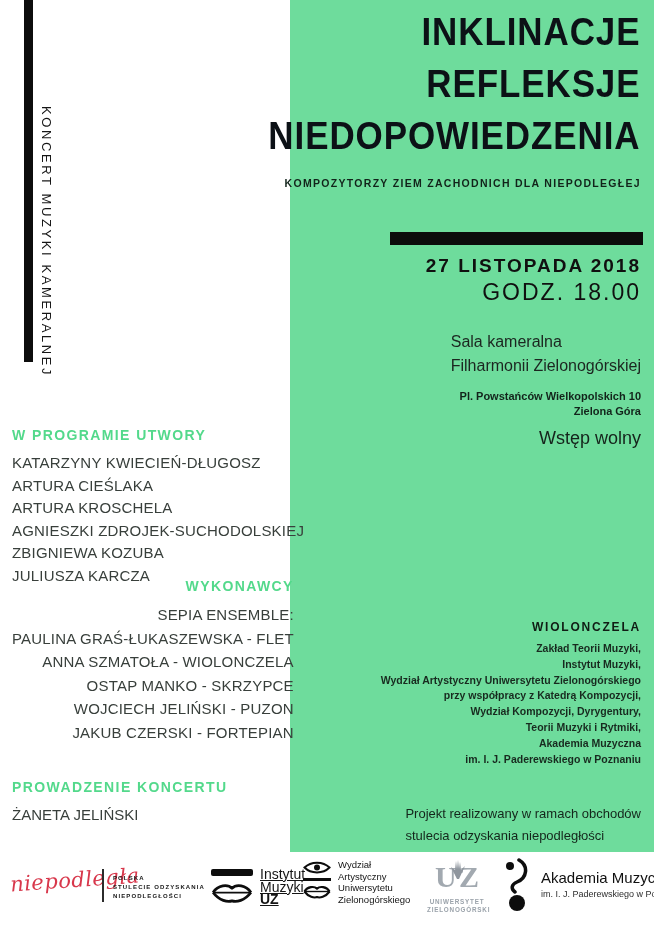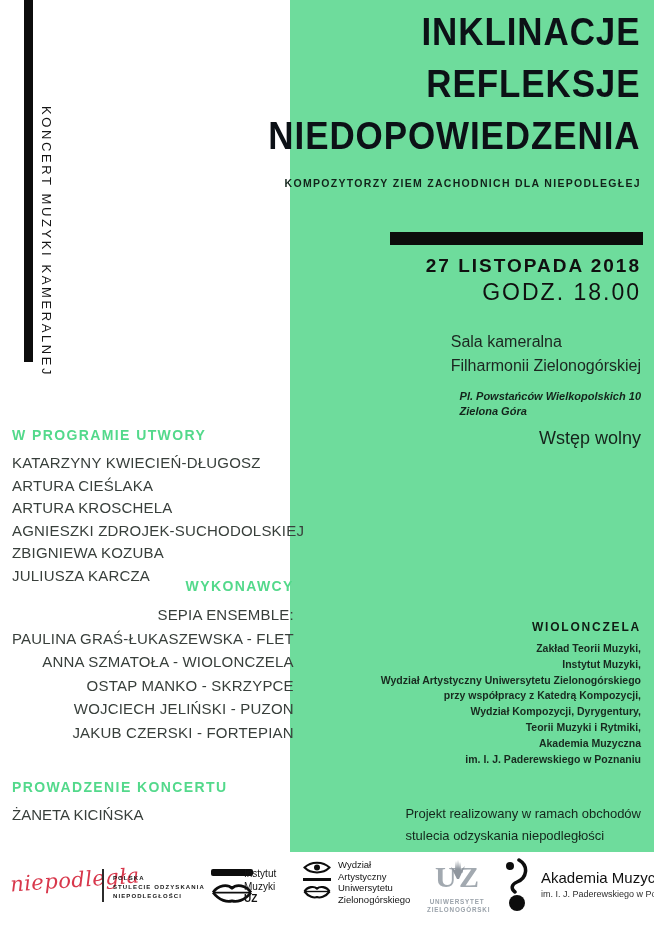--- a/index.html
+++ b/index.html
@@ -22,21 +22,21 @@
   
   .title-block { position:absolute; top:6px; right:14px; text-align:right; color:#0c1116; font-weight:700; }
   .title-line { font-size:38px; line-height:52px; letter-spacing:1px; transform:scaleX(0.92); transform-origin:100% 50%; white-space:nowrap; }
   .subtitle { position:absolute; top:177px; right:13px; font-size:10.5px; font-weight:700; letter-spacing:1.3px; color:#12231a; white-space:nowrap;text-align:right; }
 
   
   .divider-bar { position:absolute; left:390px; top:232px; width:253px; height:13px; background:#0c0c0c; }
   .event-date  { position:absolute; right:13px; top:255px; font-size:19px; font-weight:700; letter-spacing:2px; color:#101010; white-space:nowrap; }
   .event-time  { position:absolute; right:13px; top:279px; font-size:23px; font-weight:400; letter-spacing:2px; color:#101010; white-space:nowrap; }
   .venue   { position:absolute; right:13px; top:330px; text-align:left; font-size:16px; line-height:24px; color:#1c2620; }
-  .address { position:absolute; right:13px; top:389px; font-size:11px; font-weight:700; line-height:15px; color:#13241b;font-style:italic; }
+  .address { position:absolute; right:13px; top:389px; text-align:right; font-size:11px; font-weight:700; line-height:15px; color:#13241b; }
   .admission { position:absolute; right:13px; top:428px; font-size:18px; color:#15231b; }
 
   
   .section-heading { font-size:14px; font-weight:700; letter-spacing:1.4px; color:var(--green-heading,#53d98b); white-space:nowrap; }
   .plain-list { margin:9px 0 0; padding:0; list-style:none; font-size:15px; color:#383f3b; font-weight:500; letter-spacing:0.2px; }
   .program    { position:absolute; left:12px; top:407px;margin-top:20px; }
   .program .plain-list    { line-height:22.5px; }
   .performers { position:absolute; left:12px; top:578px;text-align:right; }
   .performers .plain-list { line-height:23.5px; }
   .host { position:absolute; left:12px; top:779px; }
@@ -54,21 +54,21 @@
     position:absolute; left:10px; top:16px;
     font-family:"DejaVu Serif", serif; font-style:italic;
     font-size:21px; color:var(--red-script,#d8374b);
     transform:rotate(-4deg); letter-spacing:0.5px; white-space:nowrap;
   }
   .footer-divider { position:absolute; left:102px; top:17px; width:2px; height:33px; background:#2b2b2b; }
   .polska-block { position:absolute; left:113px; top:22px; font-size:6px; font-weight:700; letter-spacing:1.1px; line-height:9px; color:#161616; }
   .instytut-logo { position:absolute; left:211px; top:17px; width:42px; }
   .logo-topbar { width:42px; height:7px; background:#0d0d0d; border-radius:2px; }
   .instytut-logo svg { display:block; margin-top:5px; }
-  .instytut-text { position:absolute; left:244px; top:16px; font-size:10px; line-height:12.5px; color:#141414; }
+  .instytut-text { position:absolute; left:260px; top:16px; font-size:14px; line-height:12.5px; color:#141414;text-decoration:underline; }
   .instytut-text .b { font-weight:700; }
   .wydzial-logo { position:absolute; left:303px; top:8px; width:28px; }
   .wydzial-logo svg { display:block; }
   .logo-midbar { width:28px; height:2.5px; background:#0d0d0d; margin:3px 0; }
   .wydzial-text { position:absolute; left:338px; top:7px; font-size:9.5px; line-height:11.7px; color:#141414; }
   .uz-logo { position:absolute; left:427px; top:5px; width:60px; text-align:center; color:var(--gray-logo,#9aa2aa); }
   .uz-text { font-size:6.3px; letter-spacing:0.8px; line-height:7.5px; margin-top:1px; font-weight:700; }
   .am-clef { position:absolute; left:505px; top:6px; }
   .akademia-text { position:absolute; left:541px; top:17px; color:#101010; }
   .akademia-name { font-size:15px; white-space:nowrap; }
@@ -123,21 +123,21 @@
       <li>PAULINA GRAŚ-ŁUKASZEWSKA - FLET</li>
       <li>ANNA SZMATOŁA - WIOLONCZELA</li>
       <li>OSTAP MANKO - SKRZYPCE</li>
       <li>WOJCIECH JELIŃSKI - PUZON</li>
       <li>JAKUB CZERSKI - FORTEPIAN</li>
     </ul>
   </div>
 
   <div class="host">
     <div class="section-heading">PROWADZENIE KONCERTU</div>
-    <div class="host-name">ŻANETA KICIŃSKA</div>
+    <div class="host-name">ŻANETA JELIŃSKI</div>
   </div>
 
   <div class="organizer">
     <div class="organizer-heading">WIOLONCZELA</div>
     <ul class="organizer-lines">
       <li>Zakład Teorii Muzyki,</li>
       <li>Instytut Muzyki,</li>
       <li>Wydział Artystyczny Uniwersytetu Zielonogórskiego</li>
       <li>przy współpracy z Katedrą Kompozycji,</li>
       <li>Wydział Kompozycji, Dyrygentury,</li>

